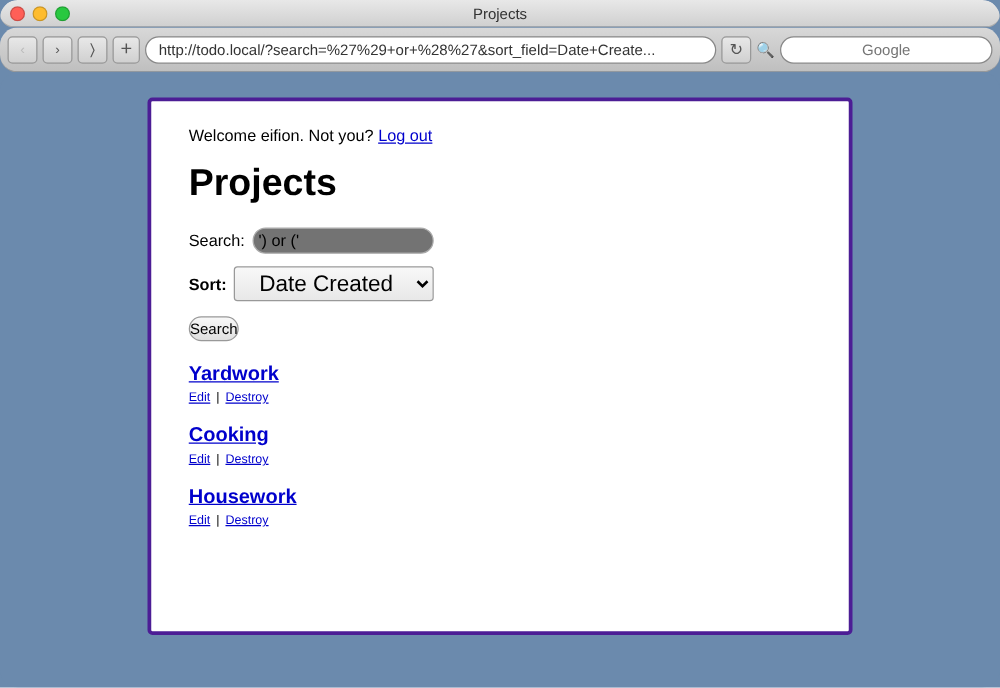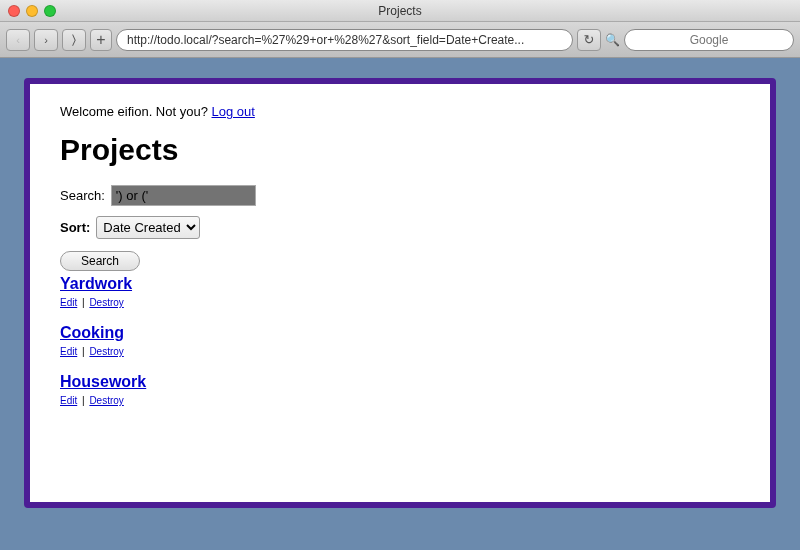--- a/index.html
+++ b/index.html
@@ -1,16 +1,16 @@
 <!DOCTYPE html>
 <html><head>
   <meta charset="utf-8">
   <title>Projects</title>
   <style>
-    * { margin: 0; padding: 0; box-sizing: border-box; }
+    * { margin: 0; padding: 0; box-sizing: border-box; border-radius: 14px; }
 
     body {
       background: #6b8aad;
       font-family: -apple-system, "Helvetica Neue", Arial, sans-serif;
       font-size: 13px;
       color: #000;
     }
 
     
     .browser-window {
@@ -139,23 +139,23 @@
       overflow: auto;
       background: #6b8aad;
       display: flex;
       align-items: flex-start;
       justify-content: center;
       padding: 20px;
     }
 
     .page-card {
       background: white;
-      border: 6px solid #4c1d95;
+      border: 3px solid #4c1d95;
       border-radius: 4px;
-      width: 752px;
+      width: 564px;
       min-height: 430px;
       padding: 20px 30px;
     }
 
     .welcome-bar {
       font-size: 13px;
       margin-bottom: 14px;
       color: #000;
     }
 
@@ -201,39 +201,39 @@
       gap: 6px;
     }
 
     .sort-row label {
       font-size: 13px;
       color: #000;
       font-weight: bold;
     }
 
     .sort-select {
-      font-size: 13px;
-      padding: 2px 2px;
+      font-size: 18px;
+      padding: 2px 15px;
       border: 1px solid #999;
       border-radius: 3px;
       background: linear-gradient(to bottom, #f8f8f8, #e8e8e8);
       cursor: pointer;
       color: #000;
     }
 
     .search-btn {
       display: inline-block;
       background: linear-gradient(to bottom, #f8f8f8, #e0e0e0);
       border: 1px solid #999;
       border-radius: 10px;
-      padding: 2px 20px;
-      font-size: 12px;
-      cursor: pointer;
-      color: #000;
-      margin-bottom: 4px;
+      padding: 2px 0;
+      font-size: 12px;
+      cursor: pointer;
+      color: #000;
+      margin-bottom: 18px;
     }
 
     .project-name {
       font-size: 16px;
       font-weight: bold;
       color: #00c;
       text-decoration: underline;
       cursor: pointer;
       display: inline-block;
       margin-bottom: 4px;

